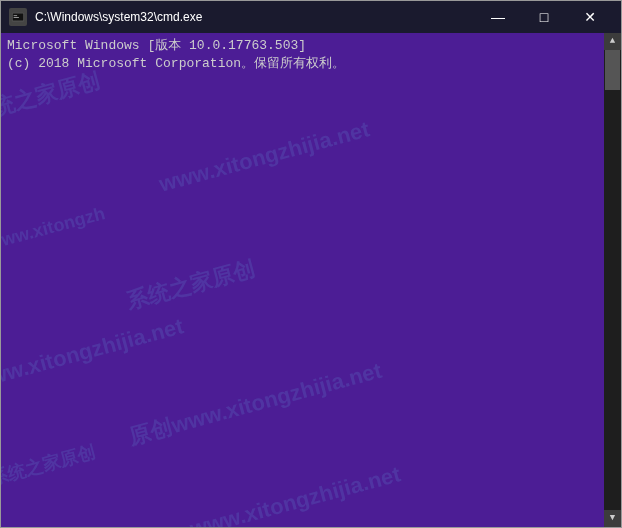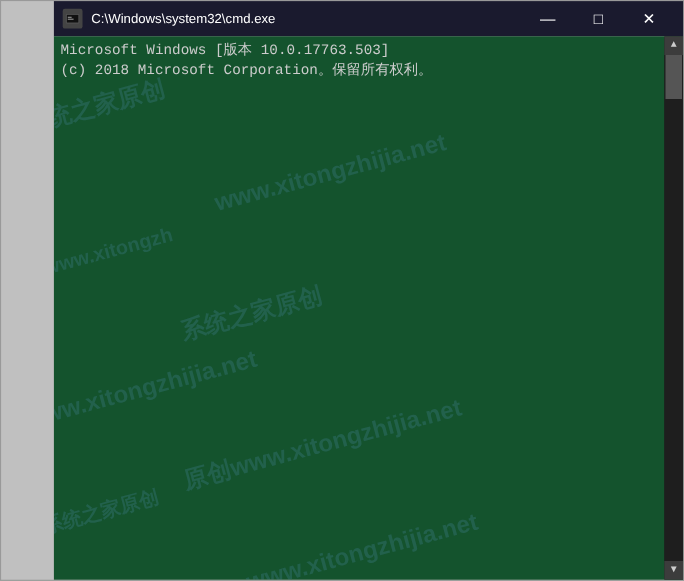--- a/index.html
+++ b/index.html
@@ -11,21 +11,20 @@
       overflow: hidden;
     }
 
     .window {
       width: 622px;
       height: 528px;
       display: flex;
       flex-direction: column;
       border: 1px solid #999;
       box-shadow: 2px 2px 8px rgba(0,0,0,0.4);
-      padding-left: 48px;
     }
 
     .title-bar {
       height: 32px;
       background: #1a1a2e;
       display: flex;
       align-items: center;
       padding: 0 8px;
       flex-shrink: 0;
       user-select: none;
@@ -70,21 +69,21 @@
       font-size: 14px;
       cursor: pointer;
       display: flex;
       align-items: center;
       justify-content: center;
       font-family: 'Segoe UI', Arial, sans-serif;
     }
 
     .terminal-body {
       flex: 1;
-      background: #14532d;
+      background: #4c1d95;
       padding: 4px 6px;
       color: #cccccc;
       font-size: 13px;
       font-family: 'Courier New', Courier, monospace;
       line-height: 1.4;
       overflow: hidden;
       position: relative;
     }
 
     .terminal-line {

